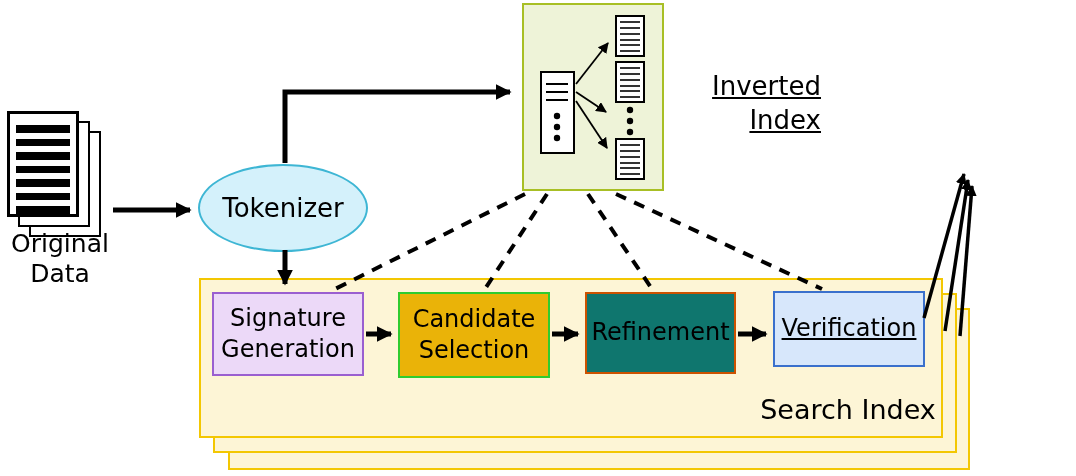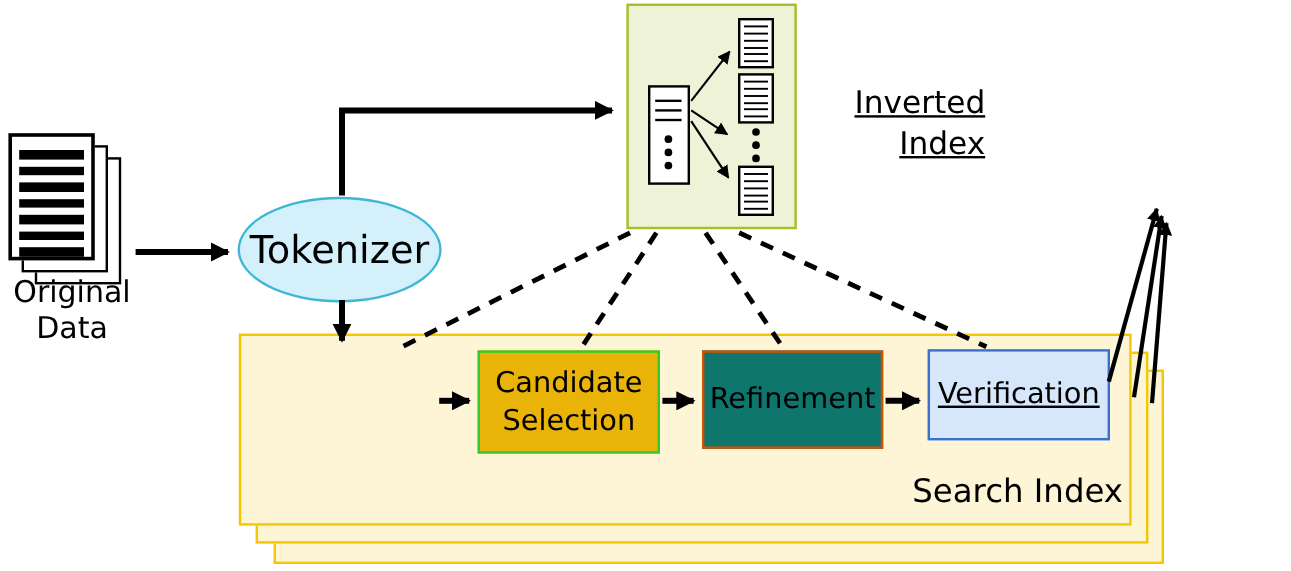--- a/index.html
+++ b/index.html
@@ -22,21 +22,21 @@
             display: flex; flex-direction: column; gap: 6px; padding: 11px 6px 0 6px; }
   .bar { height: 8px; background: #000; width: 100%; }
 
   .label { position: absolute; text-align: center; line-height: 1.18; }
   .original-label { left: -6px; top: 229px; width: 132px; font-size: 25px; }
 
   
   .tokenizer {
     position: absolute; left: 198px; top: 164px; width: 170px; height: 88px;
     background: #d4f1fb; border: 2px solid #3eb6d4; border-radius: 50%;
-    display: flex; align-items: center; justify-content: center; font-size: 32px;
+    display: flex; align-items: center; justify-content: center; font-size: 26px;
   }
 
   
   .inverted-box {
     position: absolute; left: 522px; top: 3px; width: 142px; height: 188px;
     background: #eef3d8; border: 2px solid #a8bf25;
   }
   .inverted-label { left: 681px; top: 70px; width: 140px; font-size: 26px; text-align: right; line-height: 1.3; text-decoration: underline; }
 
   
@@ -89,20 +89,23 @@
     <span>Tokenizer</span>
   </div>
 
   <div class="inverted-box"></div>
   <div class="label inverted-label">Inverted Index</div>
 
   <div class="sp sp-back"></div>
   <div class="sp sp-mid"></div>
   <div class="sp sp-front"></div>
 
+  <div class="step step-sg">
+    <span>Signature Generation</span>
+  </div>
   <div class="step step-cs">
     <span>Candidate Selection</span>
   </div>
   <div class="step step-rf">
     <span>Refinement</span>
   </div>
   <div class="step step-vf">
     <span>Verification</span>
   </div>
   <div class="label search-pass-label">Search Index</div>

